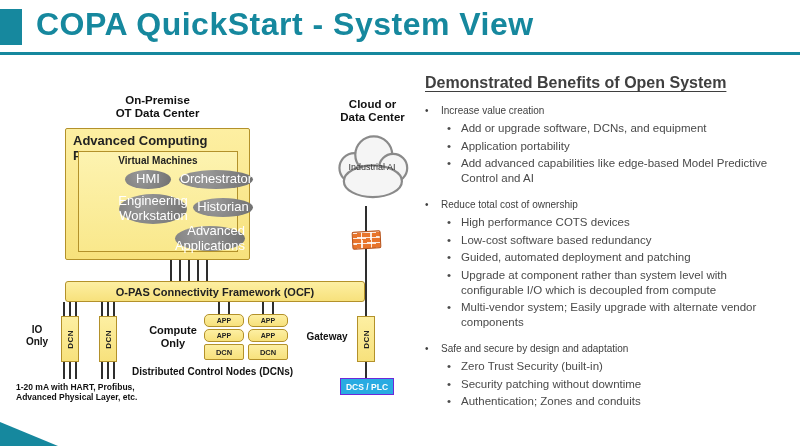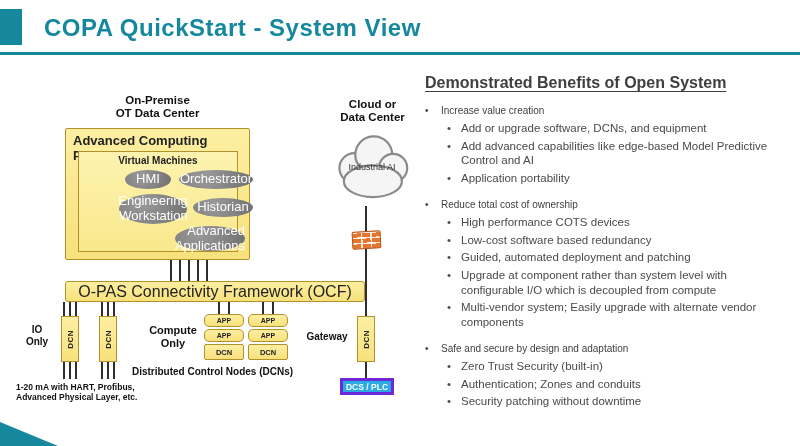--- a/index.html
+++ b/index.html
@@ -9,54 +9,54 @@
   *{box-sizing:border-box;}
   html,body{margin:0;padding:0;}
   body{
     width:800px;height:446px;position:relative;overflow:hidden;background:#fff;
     font-family:"Liberation Sans", sans-serif;color:#222;
   }
   .abs{position:absolute;}
   
   .accent-block{position:absolute;left:0;top:9px;width:22px;height:36px;background:var(--teal);}
   .slide-title{
-    position:absolute;left:32px;top:2px;margin:12px;font-size:24px;font-weight:bold;
+    position:absolute;left:32px;top:2px;margin:4px;font-size:32px;font-weight:bold;
     color:var(--teal);letter-spacing:.5px;white-space:nowrap;
   }
   .title-rule{position:absolute;left:0;top:52px;width:800px;height:3px;background:var(--teal);}
   .corner-tri{position:absolute;left:0;bottom:0;width:0;height:0;
     border-bottom:24px solid var(--teal);border-right:58px solid transparent;}
   
   .ybox{background:linear-gradient(#FDEFA2,#F7E17C);border:1.5px solid var(--yellow-border);}
   .vline{position:absolute;width:1.5px;background:var(--line);}
   .lbl{position:absolute;font-weight:bold;color:#111;text-align:center;line-height:1.15;}
   .platform{border-radius:2px;}
   .platform-title{padding:4px 0 0 7px;font-weight:bold;font-size:13px;}
   .vmbox{background:linear-gradient(#FDF3B0,#F9E88C);border:1px solid var(--yellow-border);}
   .vm-title{text-align:center;font-weight:bold;font-size:10px;padding-top:3px;}
   .node{
     position:absolute;border-radius:50%;color:#fff;display:flex;align-items:center;justify-content:center;
     text-align:right;font-size:13px;line-height:1.15;padding:1px 3px;
     background:radial-gradient(circle at 35% 30%, #9a9a9a, #6f6f6f);
     margin-left:33px;
   }
-  .ocf-bar{display:flex;align-items:center;justify-content:center;font-weight:normal;font-size:16px;border-radius:3px;}
+  .ocf-bar{display:flex;align-items:center;justify-content:center;font-weight:bold;font-size:11px;border-radius:3px;}
   .dcn-box{display:flex;align-items:center;justify-content:center;}
   .vtext{writing-mode:vertical-rl;transform:rotate(180deg);font-weight:bold;font-size:8px;letter-spacing:.5px;}
   .app-box{display:flex;align-items:center;justify-content:center;font-weight:bold;font-size:7px;border-radius:5px;}
   .dcn-flat{display:flex;align-items:center;justify-content:center;font-weight:bold;font-size:7.5px;border-radius:2px;}
   .firewall{
     position:absolute;background-color:var(--orange);border:1px solid #b4511a;border-radius:2px;
     background-image:
       repeating-linear-gradient(0deg, transparent 0 4px, rgba(255,255,255,.85) 4px 5.5px),
       repeating-linear-gradient(90deg, transparent 0 8px, rgba(255,255,255,.85) 8px 9.5px);
     transform:rotate(-3deg);
   }
   .dcs-box{
-    position:absolute;background:var(--blue);border:3px solid #6d28d9;color:#fff;font-weight:bold;
+    position:absolute;background:var(--blue);border:1px solid #6d28d9;color:#fff;font-weight:bold;
     font-size:8.5px;display:flex;align-items:center;justify-content:center;
   }
   .cloud-text{position:absolute;text-align:center;font-size:9px;color:#333;line-height:1.2;}
   
   .benefits{position:absolute;left:425px;top:62px;width:362px;color:var(--text-dark);}
   .benefits h2{
     margin:12px 0 2px 0;font-size:16px;font-weight:bold;color:var(--text-dark);
     text-decoration:underline;text-underline-offset:3px;
   }
   .l1{position:relative;padding-left:16px;font-size:10px;margin:13px 0 5px 0;color:var(--text-dark);}
@@ -176,32 +176,32 @@
 
   <div class="dcs-box" style="left:340px;top:378px;width:54px;height:17px;">DCS / PLC</div>
 </div>
 
 <div class="benefits">
   <h2>Demonstrated Benefits of Open System</h2>
 
   <div>
     <div class="l1">Increase value creation</div>
     <div class="l2">Add or upgrade software, DCNs, and equipment</div>
+    <div class="l2">Application portability</div>
     <div class="l2">Add advanced capabilities like edge-based Model Predictive Control and AI</div>
-    <div class="l2">Application portability</div>
   </div>
 
   <div>
     <div class="l1">Reduce total cost of ownership</div>
     <div class="l2">High performance COTS devices</div>
     <div class="l2">Low-cost software based redundancy</div>
     <div class="l2">Guided, automated deployment and patching</div>
     <div class="l2">Upgrade at component rather than system level with configurable I/O which is decoupled from compute</div>
     <div class="l2">Multi-vendor system; Easily upgrade with alternate vendor components</div>
   </div>
 
   <div>
     <div class="l1">Safe and secure by design and adaptation</div>
     <div class="l2">Zero Trust Security (built-in)</div>
+    <div class="l2">Security patching without downtime</div>
     <div class="l2">Authentication; Zones and conduits</div>
-    <div class="l2">Security patching without downtime</div>
   </div>
 </div>
 
 </body></html>

